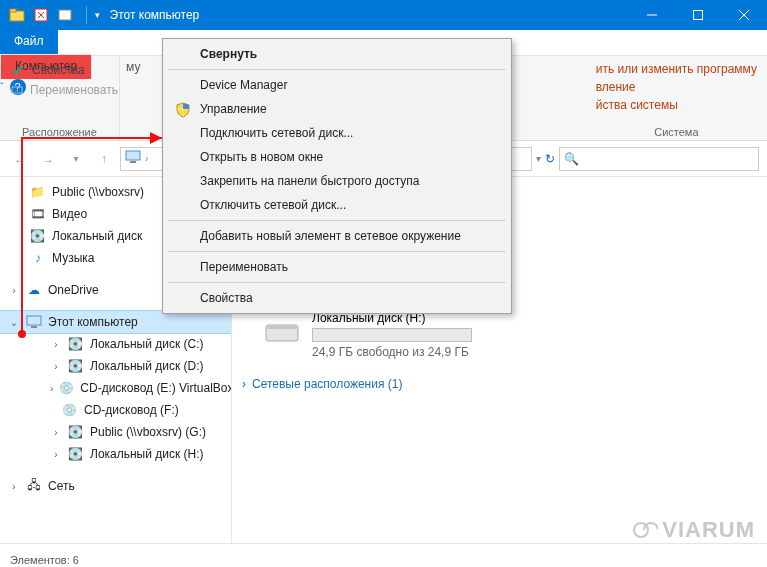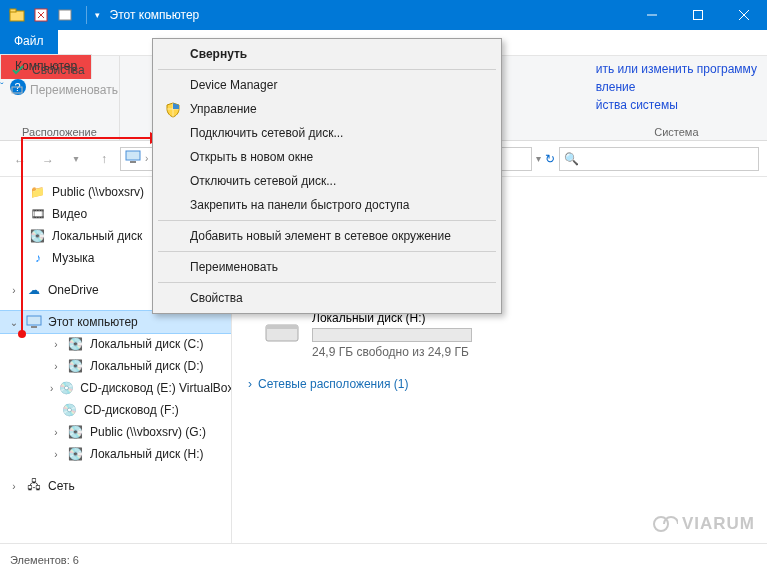--- a/index.html
+++ b/index.html
@@ -35,33 +35,33 @@
   .tnode.depth1 { padding-left:30px; }
   .tnode.depth2 { padding-left:50px; }
   .tnode.sel { background:#cce8ff; outline:1px solid #99d1ff; }
   .chev { width:12px; color:#666; font-size:10px; display:inline-block; text-align:center; }
   .ticon { width:16px; height:16px; display:inline-flex; align-items:center; justify-content:center; }
   .content { flex:1; padding:16px 10px; font-size:12px; overflow:hidden; position:relative; }
   .drive { display:flex; align-items:flex-start; gap:10px; margin-bottom:18px; margin-left:20px; }
   .drvicon { width:40px; height:40px; }
   .drvinfo { display:flex; flex-direction:column; gap:3px; }
   .bar { width:160px; height:14px; border:1px solid #bdbdbd; background:#e9e9e9; }
-  .network-hdr { color:#1a6fb6; margin-left:6px; }
+  .network-hdr { color:#1a6fb6; margin-left:0; }
   .network-hdr .chev2 { color:#1a6fb6; margin-right:6px; }
   .status { height:24px; border-top:1px solid #e5e5e5; font-size:11px; color:#555; display:flex; align-items:center; padding:16px 10px; }
-  .ctxmenu { position:absolute; left:152px; top:38px; width:350px; background:#f2f2f2; border:1px solid #a0a0a0; box-shadow:3px 3px 6px rgba(0,0,0,.25); font-size:12px; color:#222; padding:3px; z-index:50; }
+  .ctxmenu { position:absolute; left:162px; top:38px; width:350px; background:#f2f2f2; border:1px solid #a0a0a0; box-shadow:3px 3px 6px rgba(0,0,0,.25); font-size:12px; color:#222; padding:3px; z-index:50; }
   .cmitem { padding:5px 24px 5px 34px; position:relative; }
   .cmitem.bold { font-weight:600; }
   .cmsep { height:1px; background:#d0d0d0; margin:3px 2px; }
   .cmicon { position:absolute; left:8px; top:4px; width:18px; height:18px; display:flex; align-items:center; justify-content:center; }
-  .watermark { position:absolute; right:12px; bottom:32px; font-size:17px; font-weight:600; color:#c8c8c8; letter-spacing:1px; display:flex; align-items:center; gap:4px; }
+  .watermark { position:absolute; right:12px; bottom:24px; font-size:22px; font-weight:600; color:#c8c8c8; letter-spacing:1px; display:flex; align-items:center; gap:4px; }
   .arrow-anno { position:absolute; left:22px; top:124px; width:150px; height:210px; pointer-events:none; z-index:40; }
   .arrow-anno svg { overflow:visible; }
   .ribbon-right { flex:1; display:flex; }
-  .rlabel-frag { padding:2px 4px; color:#1d4ed8; white-space:nowrap; }
+  .rlabel-frag { padding:2px 4px; color:#c2410c; white-space:nowrap; }
 </style>
 </head>
 <body>
 
 <div class="titlebar">
   <div class="qat">
     <div class="qat-btn">
         <svg width="16" height="16">
           <rect x="1" y="4" width="14" height="10" fill="#ffd96a" stroke="#b58a00"></rect>
           <rect x="1" y="2" width="6" height="3" fill="#ffd96a" stroke="#b58a00"></rect>
@@ -124,20 +124,21 @@
     <div class="ritem dis">
         <span class="ricon">
           <svg width="14" height="14">
             <rect x="2" y="4" width="10" height="6" fill="none" stroke="#bbb"></rect>
           </svg>
         </span>
         <span>Переименовать</span>
       </div>
     <div class="glabel">Расположение</div>
   </div>
+  <div style="width:30px;padding:4px 6px;font-size:12px;color:#555;">му</div>
   <div class="ribbon-right">
     <div style="flex:1"></div>
     <div class="rgroup" style="border-right:none;">
       <div class="rlabel-frag">ить или изменить программу</div>
       <div class="rlabel-frag">вление</div>
       <div class="rlabel-frag">йства системы</div>
       <div class="glabel">Система</div>
     </div>
   </div>
 </div>
@@ -271,22 +272,22 @@
   <div class="cmitem"><span class="cmicon">
         <svg width="16" height="16">
           <path d="M8 1l6 2v4c0 4-3 7-6 8-3-1-6-4-6-8V3z" fill="#ffd54a" stroke="#c09000"></path>
           <path d="M8 1v14" stroke="#fff" stroke-width=".5"></path>
           <path d="M2 7h12" stroke="#fff" stroke-width=".5"></path>
           <path d="M8 1l6 2v4h-6z" fill="#3b8bd1"></path>
         </svg>
       </span><span>Управление</span></div>
   <div class="cmitem">Подключить сетевой диск...</div>
   <div class="cmitem">Открыть в новом окне</div>
+  <div class="cmitem">Закрепить на панели быстрого доступа</div>
   <div class="cmitem">Отключить сетевой диск...</div>
-  <div class="cmitem">Закрепить на панели быстрого доступа</div>
   <div class="cmsep"></div>
   <div class="cmitem">Добавить новый элемент в сетевое окружение</div>
   <div class="cmsep"></div>
   <div class="cmitem">Переименовать</div>
   <div class="cmsep"></div>
   <div class="cmitem">Свойства</div>
 </div>
 
 <div class="arrow-anno">
   <svg width="150" height="220">

